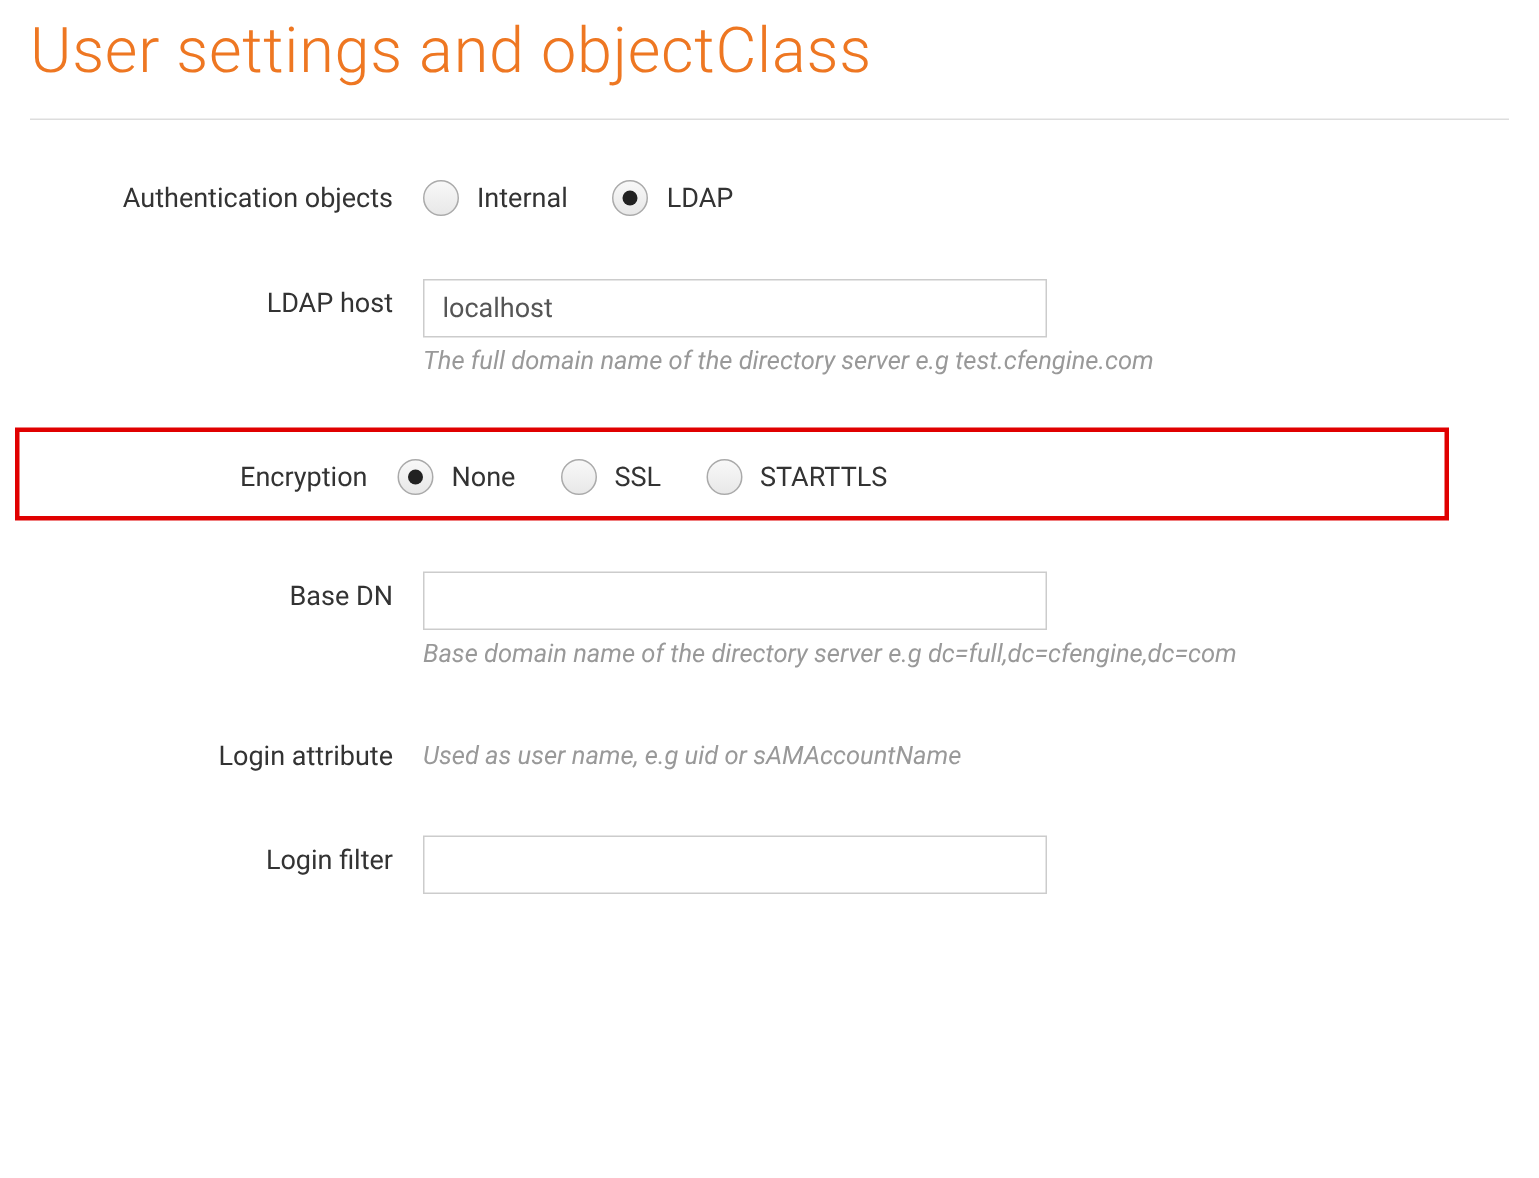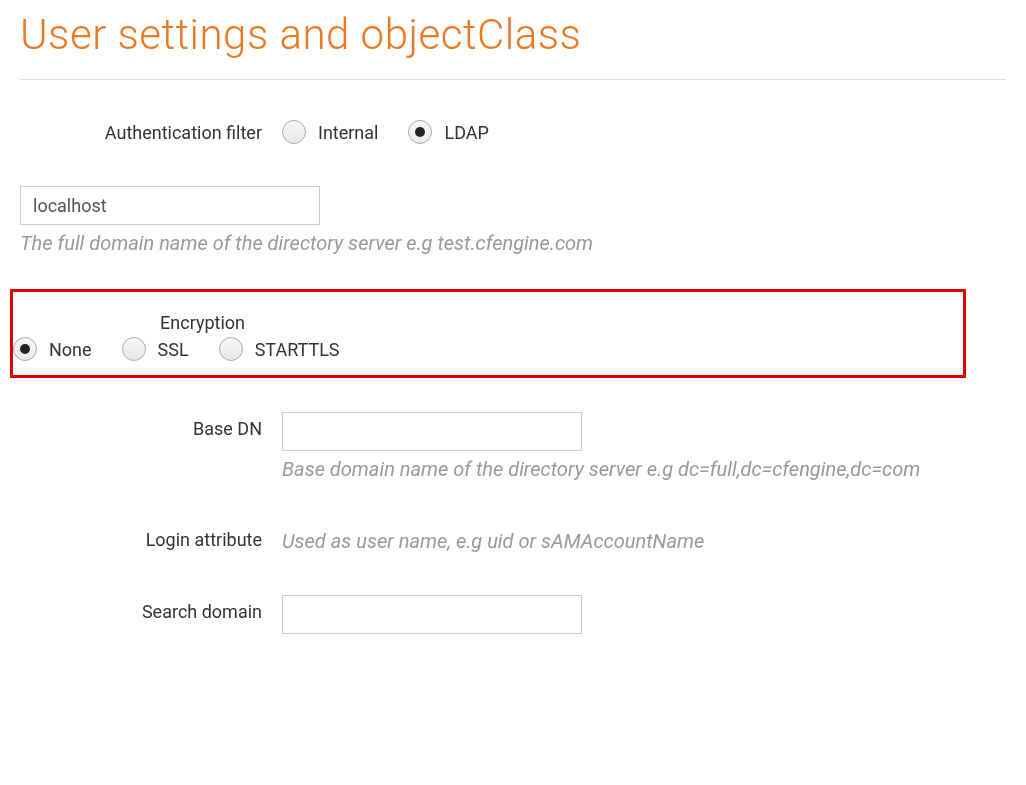--- a/index.html
+++ b/index.html
@@ -70,80 +70,80 @@
       width: 10px;
       height: 10px;
       border-radius: 50%;
       background: #222;
     }
     .radio-label {
       font-size: 18px;
       color: #333;
     }
     .text-input {
-      width: 300px;
+      width: 416px;
       padding: 8px 12px;
       font-size: 18px;
       border: 1px solid #ccc;
       color: #555;
       font-family: inherit;
     }
     .text-input::placeholder {
       color: #aaa;
     }
     .help-text {
       font-style: italic;
       color: #999;
-      font-size: 20px;
+      font-size: 17px;
       margin-top: 6px;
     }
     .highlight-box {
       border: 3px solid #e00000;
       padding: 14px 0;
       margin-left: -10px;
       margin-right: 40px;
     }
     .highlight-box .form-row {
       margin-bottom: 0;
       padding: 0;
-      flex-direction: column;
     }
     .highlight-box .form-label {
       width: 252px;
     }
     .block {
       margin-bottom: 26px;
     }
   </style>
 </head>
 <body>
 
 <h1 class="page-title">User settings and objectClass</h1>
 <hr class="divider">
 
 <div class="block">
   <div class="form-row">
-    <div class="form-label">Authentication filter</div>
+    <div class="form-label">Authentication objects</div>
     <div class="form-control">
       <div class="radio-group">
         <div class="radio-item">
           <div class="radio-circle"></div>
           <span class="radio-label">Internal</span>
         </div>
         <div class="radio-item">
           <div class="radio-circle selected"></div>
           <span class="radio-label">LDAP</span>
         </div>
       </div>
     </div>
   </div>
 </div>
 
 <div class="block">
   <div class="form-row">
+    <div class="form-label">LDAP host</div>
     <div class="form-control">
       <input type="text" class="text-input" value="localhost" style="">
       <div class="help-text">The full domain name of the directory server e.g test.cfengine.com</div>
     </div>
   </div>
 </div>
 
 <div class="block">
   <div class="highlight-box">
     <div class="form-row">
@@ -182,21 +182,21 @@
   <div class="form-row">
     <div class="form-label">Login attribute</div>
     <div class="form-control">
       <div class="help-text">Used as user name, e.g uid or sAMAccountName</div>
     </div>
   </div>
 </div>
 
 <div class="block">
   <div class="form-row">
-    <div class="form-label">Search domain</div>
+    <div class="form-label">Login filter</div>
     <div class="form-control">
       <input type="text" class="text-input" value="" style="">
     </div>
   </div>
 </div>
 
 <div class="block">
   <div class="form-row">
   </div>
 </div>

